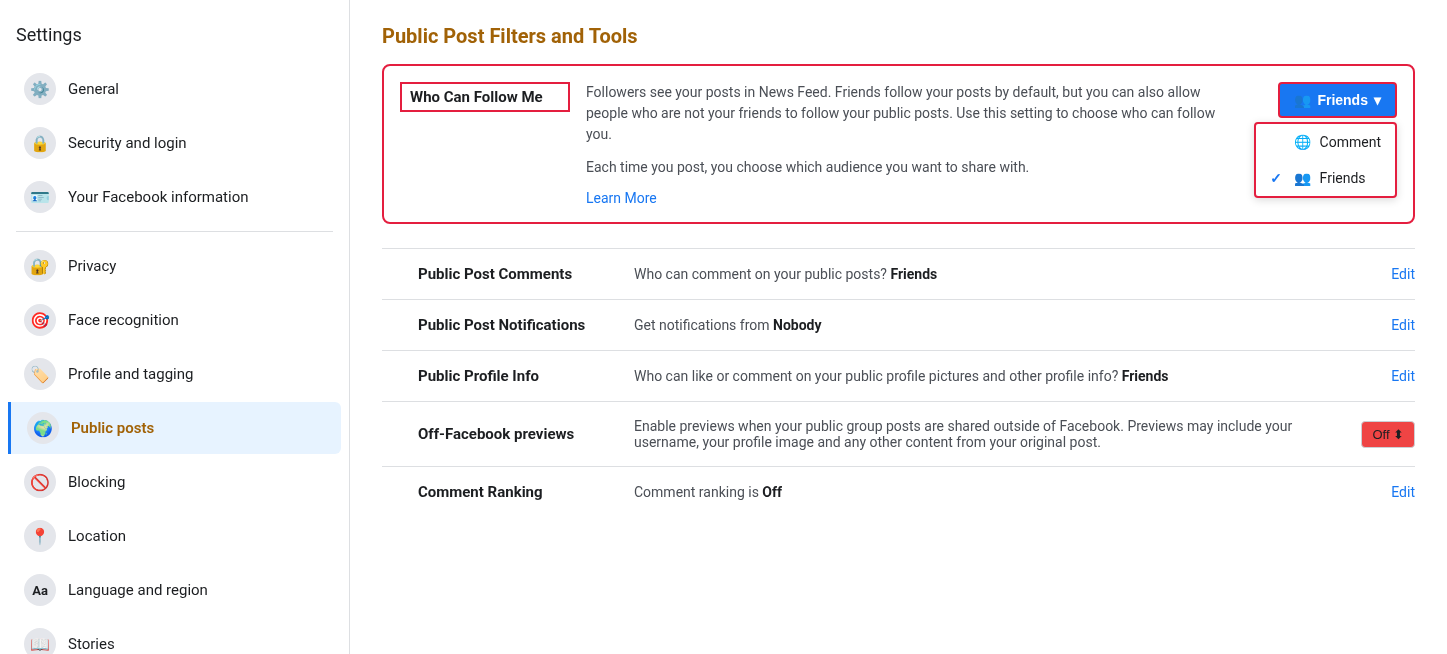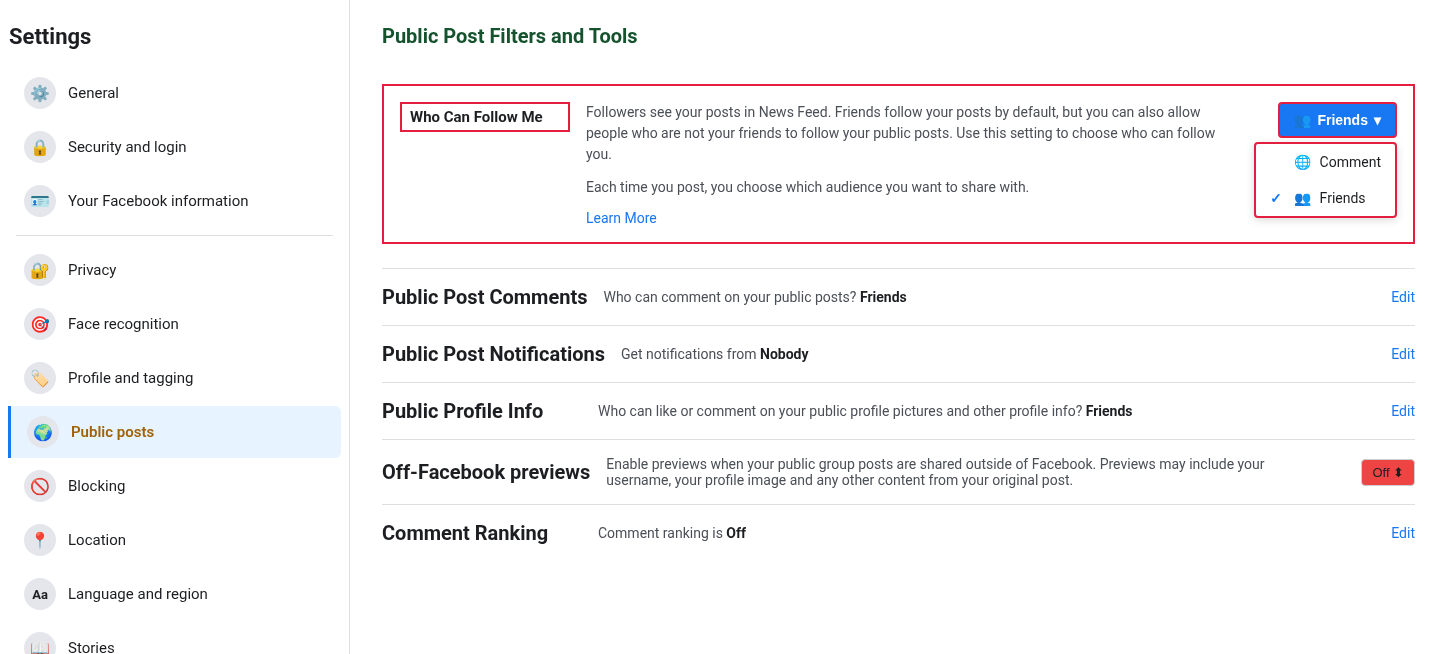--- a/index.html
+++ b/index.html
@@ -1,49 +1,49 @@
 <!DOCTYPE html>
 <html><head>
   <meta charset="utf-8">
   <style>
     * { box-sizing: border-box; margin: 0; padding: 0; }
     body { font-family: -apple-system, BlinkMacSystemFont, 'Segoe UI', Roboto, Arial, sans-serif; background: #fff; color: #1c1e21; font-size: 14px; display: flex; height: 654px; overflow: hidden; }
 
     
     .sidebar { width: 350px; min-width: 350px; border-right: 1px solid #dddfe2; padding: 16px 0; overflow-y: auto; background: #fff; }
-    .sidebar-title { font-size: 22px; font-weight: 700; padding: 8px 16px 16px 9px; color: #1c1e21; }
+    .sidebar-title { font-size: 18px; font-weight: 400; padding: 8px 16px 16px 16px; color: #1c1e21; }
     .sidebar-item { display: flex; align-items: center; padding: 10px 16px; cursor: pointer; border-radius: 6px; margin: 2px 8px; }
     .sidebar-item.active { background: #e7f3ff; }
     .sidebar-item .icon { width: 32px; height: 32px; border-radius: 50%; background: #e4e6eb; display: flex; align-items: center; justify-content: center; margin-right: 12px; font-size: 16px; flex-shrink: 0; }
     .sidebar-item .label { font-size: 15px; color: #1c1e21; }
     .sidebar-item.active .label { color: #a16207; font-weight: 600; }
     .sidebar-divider { border: none; border-top: 1px solid #dddfe2; margin: 8px 16px; }
 
     
     .main { flex: 1; overflow-y: auto; padding: 24px 32px; }
-    .page-title { font-size: 20px; font-weight: 700; margin-bottom: 36px; color: #14532d; }
+    .page-title { font-size: 20px; font-weight: 700; margin-bottom: 16px; color: #a16207; }
 
     
-    .follow-section { border: 2px solid #e41e3f; border-radius: 0; padding: 16px; display: flex; margin-bottom: 24px; position: relative; }
+    .follow-section { border: 2px solid #e41e3f; border-radius: 8px; padding: 16px; display: flex; margin-bottom: 24px; position: relative; }
     .follow-label { font-weight: 700; font-size: 15px; min-width: 170px; padding-right: 16px; border: 2px solid #e41e3f; padding: 4px 8px; color: #1c1e21; }
     .follow-content { flex: 1; padding: 0 16px; }
     .follow-content p { color: #4b4f56; line-height: 1.5; margin-bottom: 12px; }
     .follow-content .blue-text { color: #1877f2; }
     .follow-content a { color: #1877f2; text-decoration: none; text-align: right; }
     .follow-right { display: flex; flex-direction: column; align-items: flex-end; min-width: 160px; }
 
     
     .friends-btn { background: #1877f2; color: #fff; border: none; border-radius: 4px; padding: 8px 14px; font-size: 14px; font-weight: 600; cursor: pointer; display: flex; align-items: center; gap: 6px; white-space: nowrap; border: 2px solid #e41e3f; }
     .dropdown-menu { background: #fff; border: 1px solid #dddfe2; border-radius: 4px; box-shadow: 0 2px 8px rgba(0,0,0,0.15); min-width: 140px; margin-top: 4px; border: 2px solid #e41e3f; }
     .dropdown-item { display: flex; align-items: center; padding: 10px 14px; cursor: pointer; font-size: 14px; color: #1c1e21; gap: 8px; }
     .dropdown-item .check { color: #1877f2; font-weight: 700; width: 16px; }
 
     
     .settings-row { display: flex; align-items: center; padding: 16px 0; border-top: 1px solid #dddfe2; }
-    .row-label { font-weight: 700; font-size: 20px; min-width: 200px; color: #1c1e21; }
+    .row-label { font-weight: 700; font-size: 15px; min-width: 200px; color: #1c1e21; margin-left: 36px; }
     .row-desc { flex: 1; color: #4b4f56; font-size: 14px; padding: 0 16px; }
     .row-desc strong { color: #1c1e21; }
     .row-action { min-width: 80px; text-align: right; }
     .edit-link { color: #1877f2; text-decoration: none; font-size: 14px; cursor: pointer; }
     .off-btn { border: 1px solid #ccd0d5; border-radius: 4px; padding: 5px 10px; background: #ef4444; color: #1c1e21; font-size: 13px; cursor: pointer; }
 
     
     .sidebar-item.active { border-left: 3px solid #1877f2; border-radius: 0 6px 6px 0; }
   </style>
 </head>

